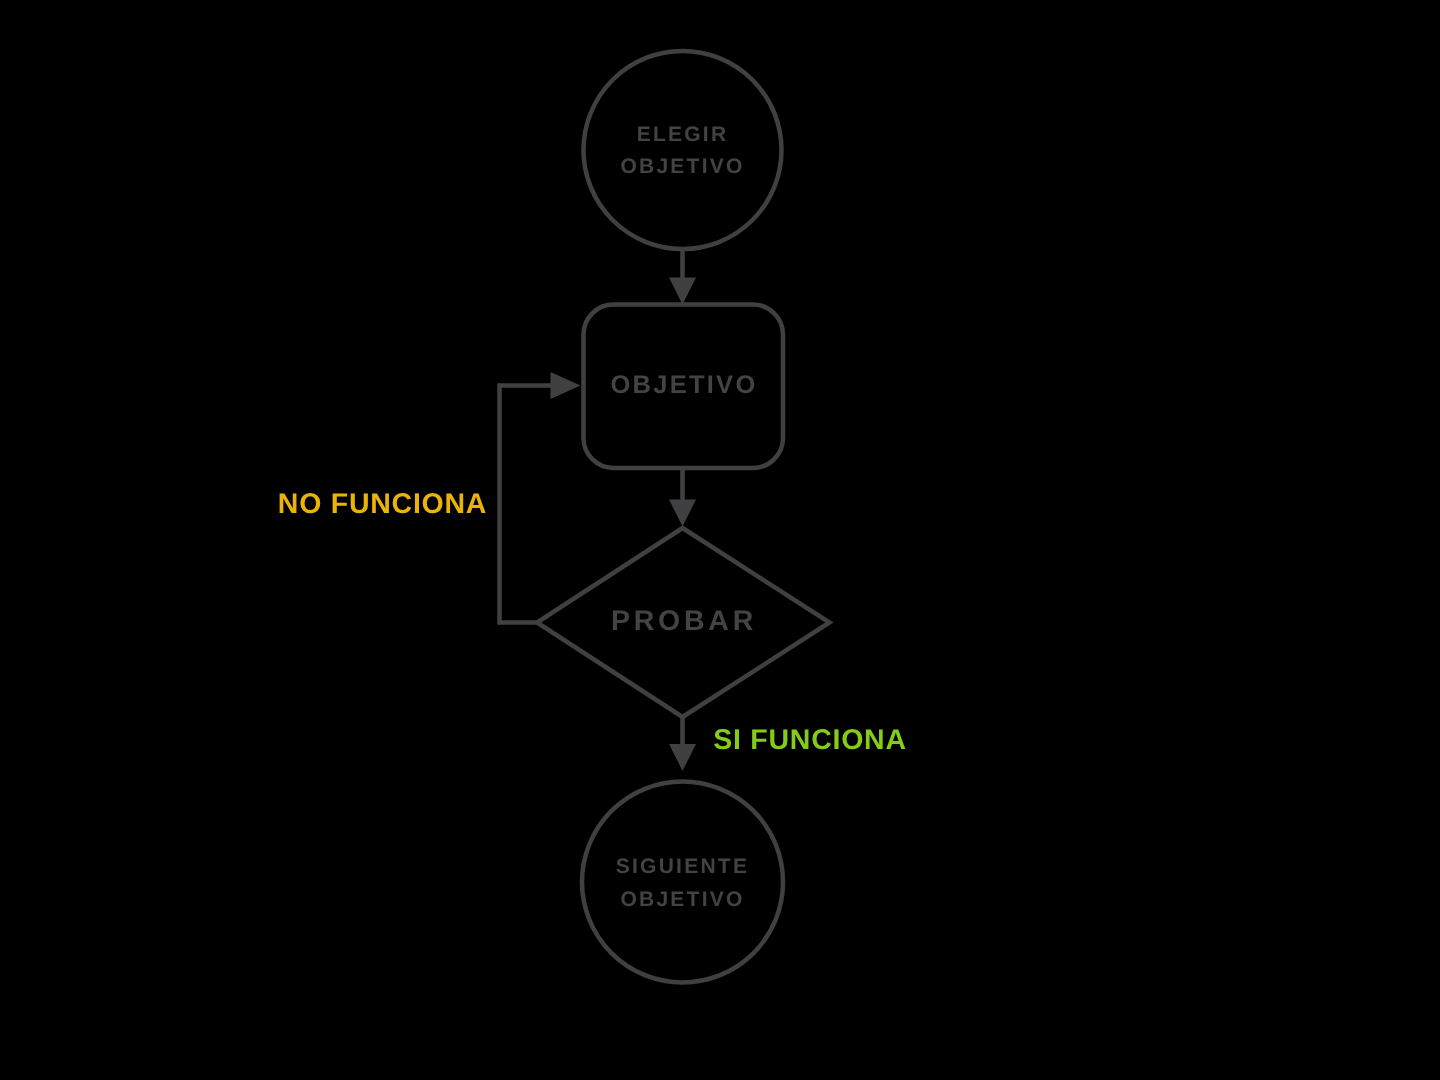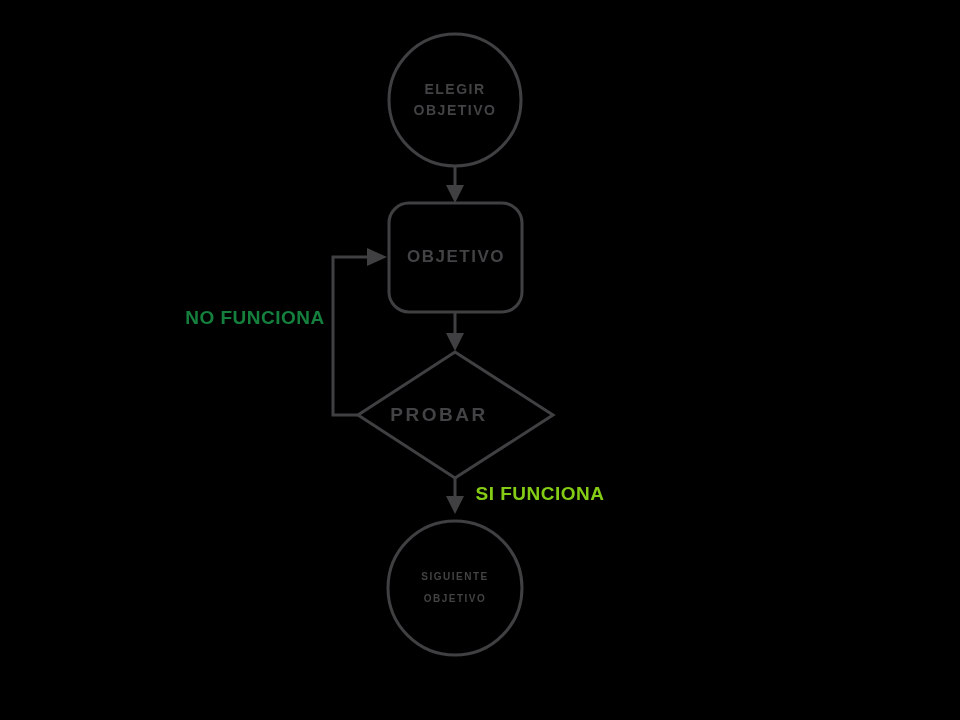--- a/index.html
+++ b/index.html
@@ -27,32 +27,32 @@
     transform: translate(-50%, -50%);
     text-align: center;
     color: #434345;
     font-weight: bold;
     letter-spacing: 1.5px;
     white-space: nowrap;
     user-select: none;
   }
   .lbl-start  { left: 455px; top: 100px; font-size: 14px; line-height: 21px; }
   .lbl-process{ left: 456px; top: 257px; font-size: 17px; line-height: 26px; }
-  .lbl-decision{ left: 439px; top: 415px; font-size: 19px; letter-spacing: 2.5px; }
-  .lbl-end    { left: 455px; top: 588px; font-size: 10px; line-height: 22px; }
+  .lbl-decision{ left: 456px; top: 415px; font-size: 19px; letter-spacing: 2.5px; }
+  .lbl-end    { left: 455px; top: 588px; font-size: 14px; line-height: 22px; }
   .edge-label {
     position: absolute;
     transform: translate(-50%, -50%);
     font-size: 19px;
     font-weight: bold;
     letter-spacing: 0.5px;
     white-space: nowrap;
     user-select: none;
   }
-  .lbl-no  { left: 255px; top: 318px; color: #15803d; }
+  .lbl-no  { left: 255px; top: 337px; color: #eab308; }
   .lbl-yes { left: 540px; top: 494px; color: #84cc16; }
 </style>
 </head>
 <body>
 
 <div class="stage">
 
   <svg width="960" height="720" viewBox="0 0 960 720">
 
     <circle cx="455" cy="100" r="66" fill="none" stroke-width="3" stroke="#404042"></circle>

